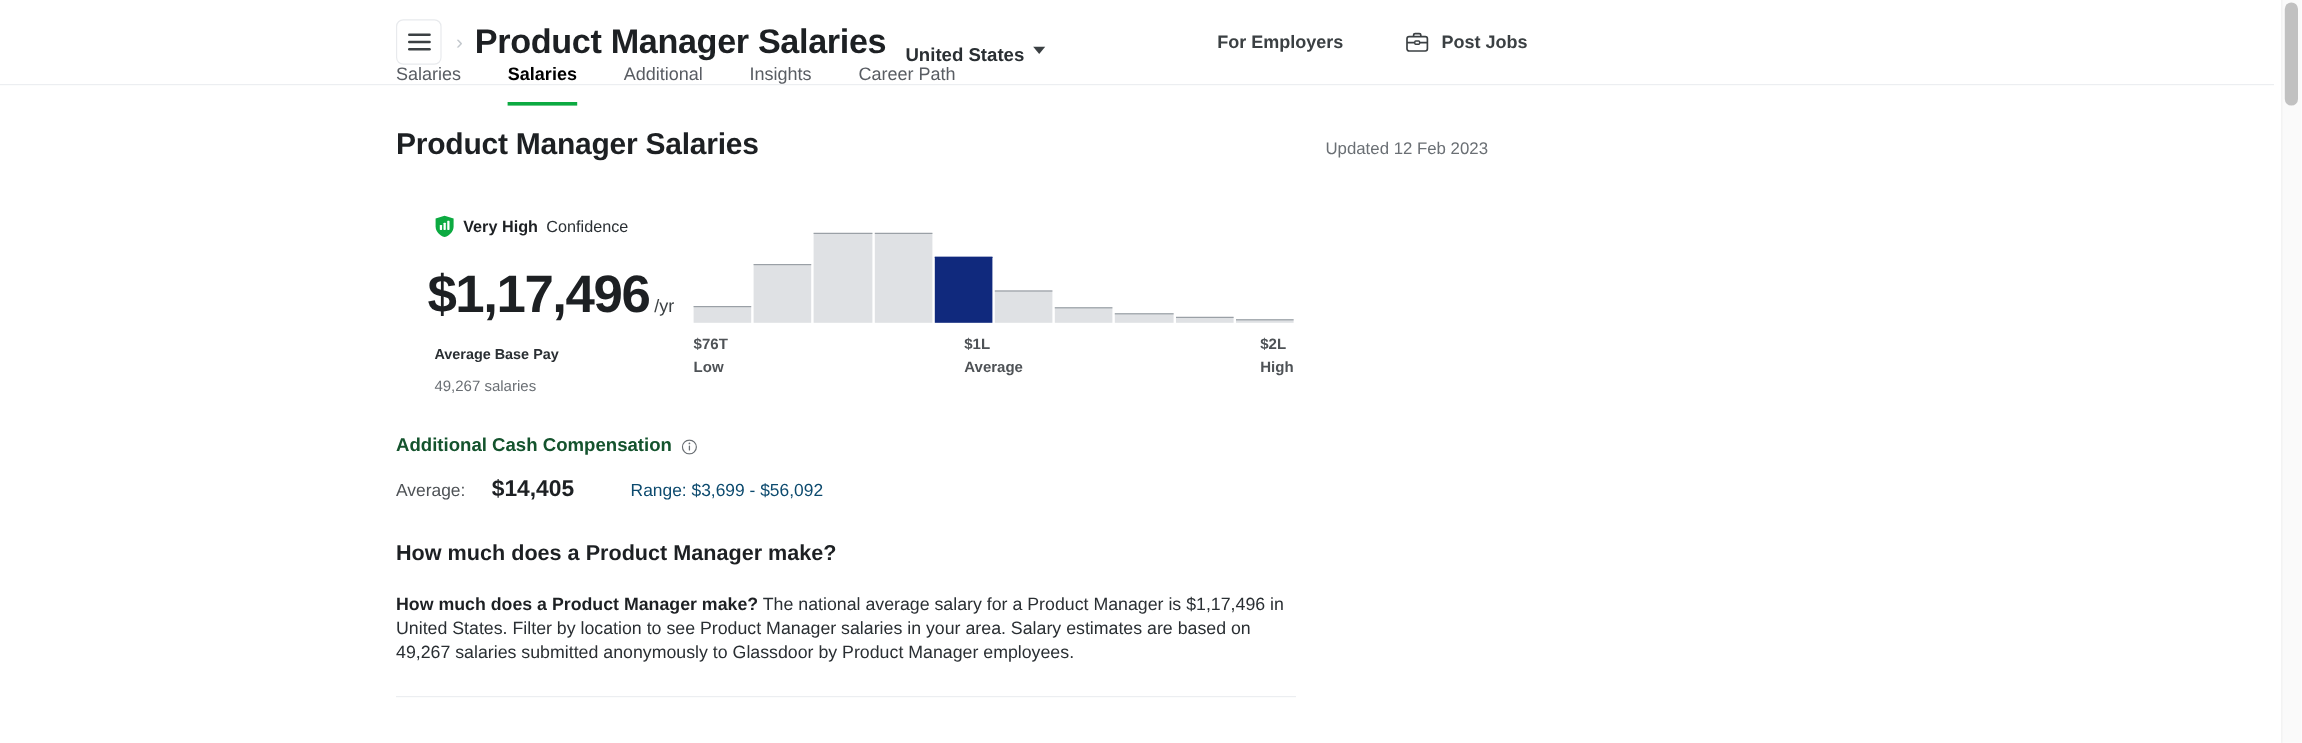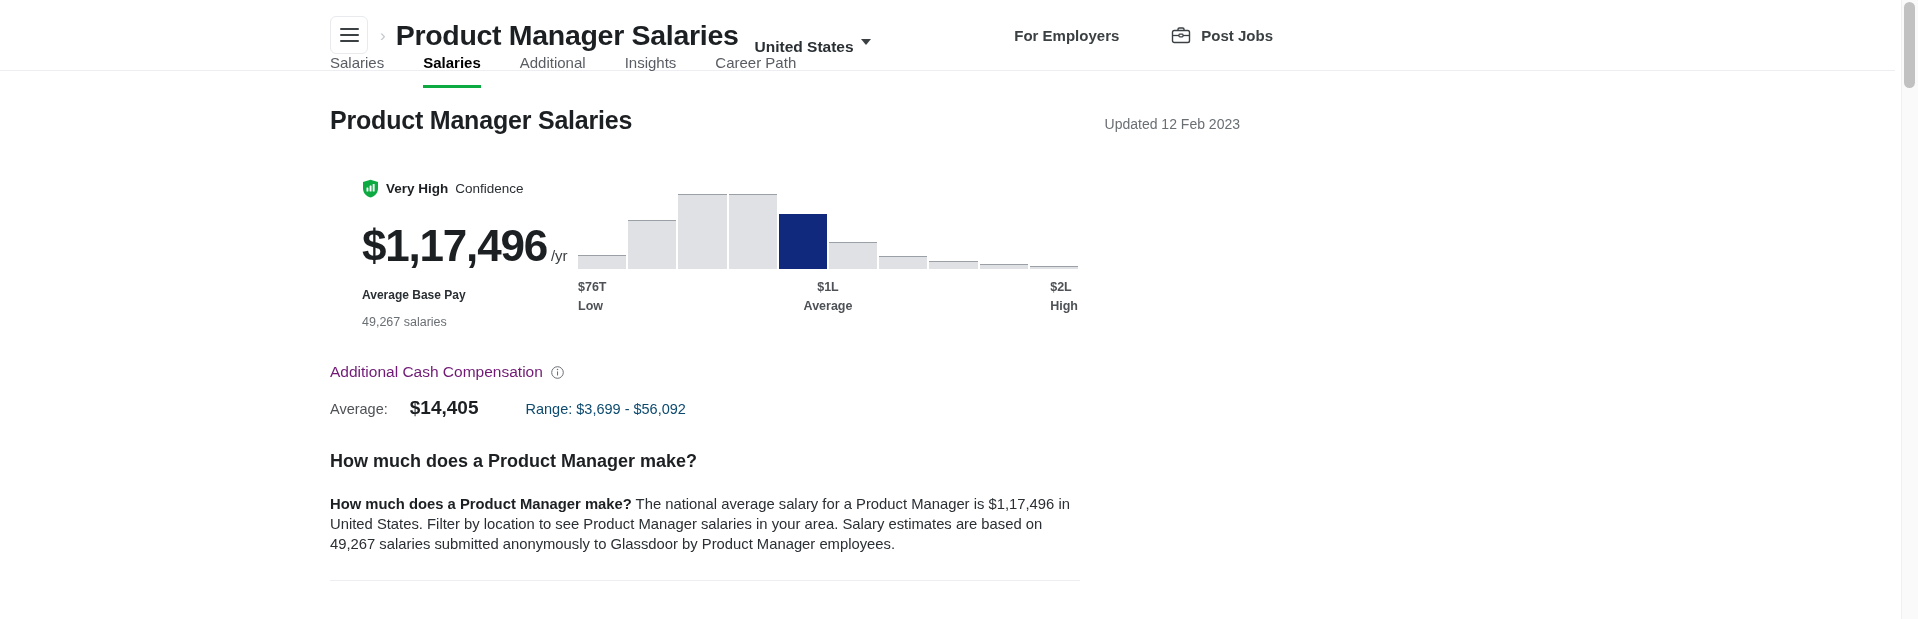--- a/index.html
+++ b/index.html
@@ -187,20 +187,21 @@
   .confidence-rest { font-weight: 400; color: #2a2f33; }
 
   .big-salary {
     font-size: 44px;
     font-weight: 700;
     color: #1d2023;
     letter-spacing: -1.2px;
     line-height: 1;
     display: flex;
     align-items: baseline;
+    justify-content: center;
   }
   .per-yr {
     font-size: 15px;
     font-weight: 400;
     color: #3b4043;
     letter-spacing: 0;
     margin-left: 4px;
   }
   .avg-base-label {
     font-size: 12px;
@@ -247,29 +248,29 @@
   }
   .axis-item {
     position: absolute;
     font-size: 12.5px;
     color: #4e5256;
     line-height: 1.55;
   }
   .axis-item .val { display: block; }
   .axis-item .cap { display: block; }
   .axis-item.low { left: 0; text-align: left; }
-  .axis-item.avg { left: 50%; transform: translateX(-50%); text-align: center; }
+  .axis-item.avg { left: 50%; transform: translateX(-50%); text-align: left; }
   .axis-item.high { right: 0; text-align: left; }
 
   
   .cash-section { margin-top: 34px; padding-left: 0; }
   .cash-title {
     font-size: 15.5px;
-    font-weight: 400;
-    color: #701a75;
+    font-weight: 700;
+    color: #14532d;
     display: flex;
     align-items: center;
     gap: 8px;
   }
   .info-icon { line-height: 0; cursor: pointer; }
   .cash-values {
     margin-top: 16px;
     display: flex;
     align-items: baseline;
     font-size: 14.5px;

